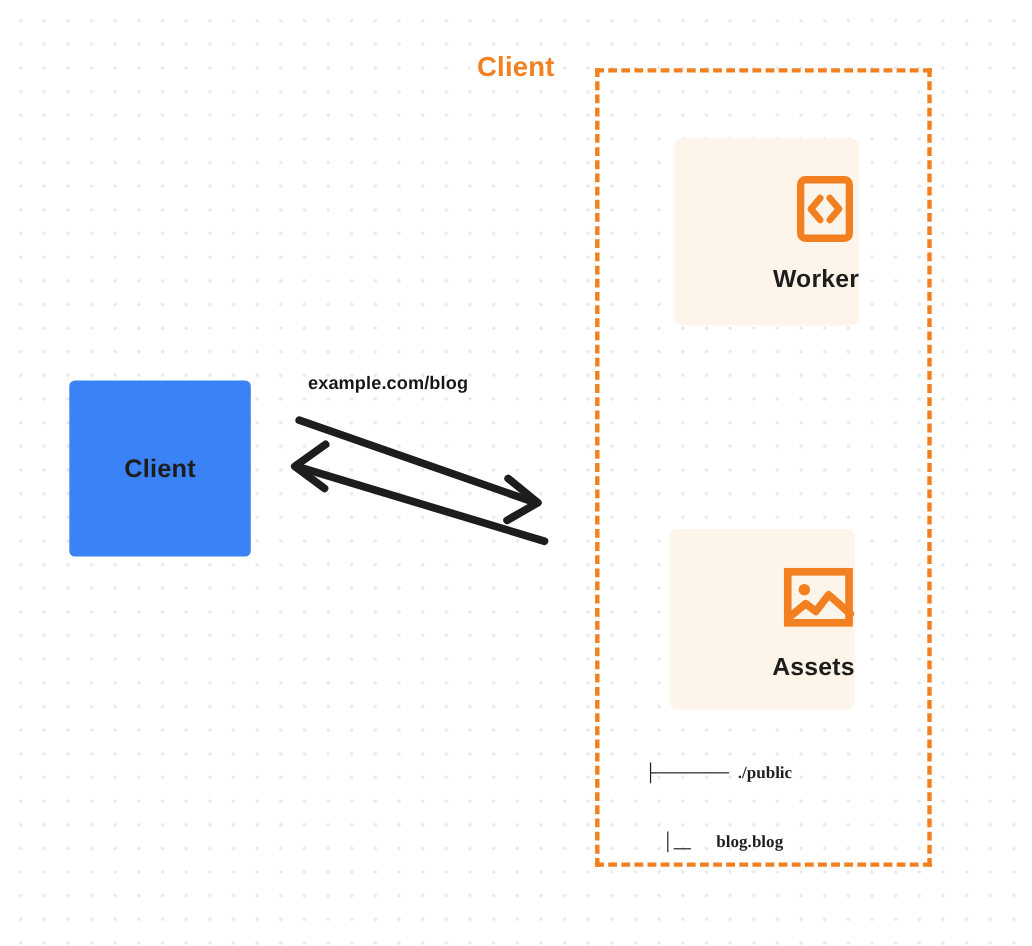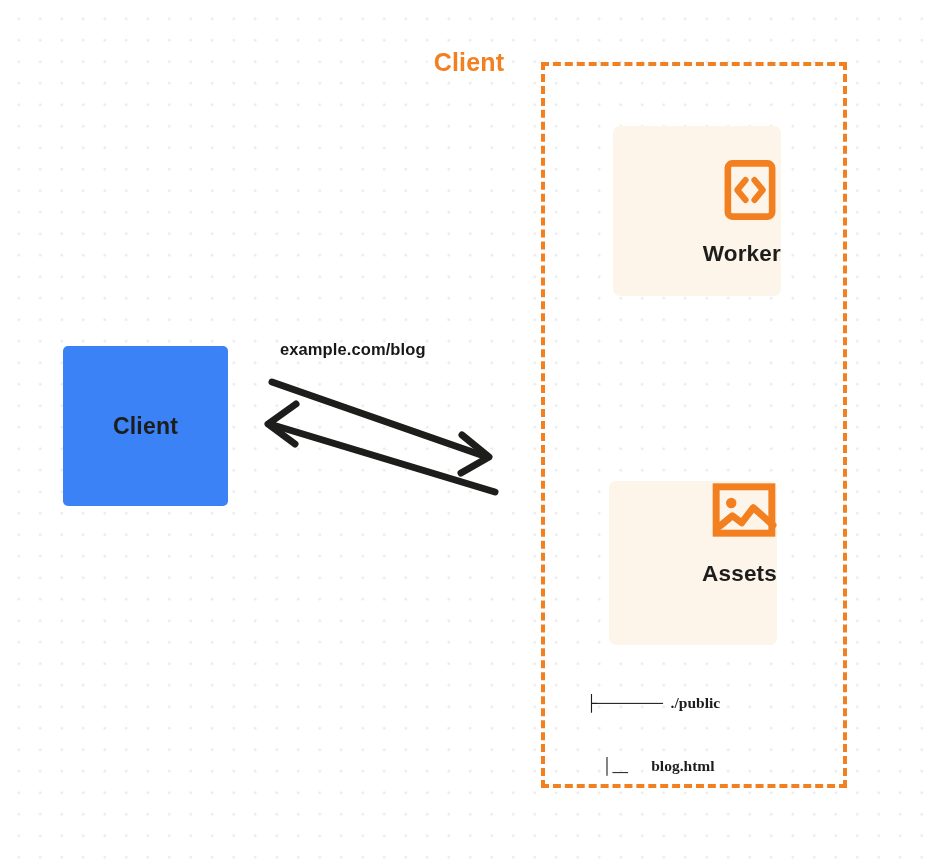--- a/index.html
+++ b/index.html
@@ -103,20 +103,21 @@
   .card-worker {
     left: 613px;
     top: 126px;
     height: 170px;
     padding-top: 33px;
   }
   .card-assets {
     left: 609px;
     top: 481px;
     height: 164px;
+    padding-top: 33px;
   }
   .card-icon {
     width: 62px;
     height: 62px;
     display: block;
   }
   .card-assets .card-icon {
     width: 66px;
     height: 58px;
   }
@@ -188,17 +189,17 @@
     <svg class="card-icon" viewBox="0 0 56 50">
       <rect x="4" y="5" width="48" height="40" fill="none" stroke="#f38020" stroke-width="6"></rect>
       <circle cx="17" cy="19" r="4.5" fill="#f38020"></circle>
       <polyline points="7,39 18,30 26,36 36,23 53,38" fill="none" stroke="#f38020" stroke-width="6" stroke-linecap="round" stroke-linejoin="round"></polyline>
     </svg>
     <span class="card-label">Assets</span>
   </div>
 
   <div class="file-tree">
     <span class="tree-row">├──────  ./public</span>
-    <span class="tree-row">    │__      blog.html</span>
+    <span class="tree-row">    │__      blog.blog</span>
     
   </div>
 
 </div>
 
 </body></html>

